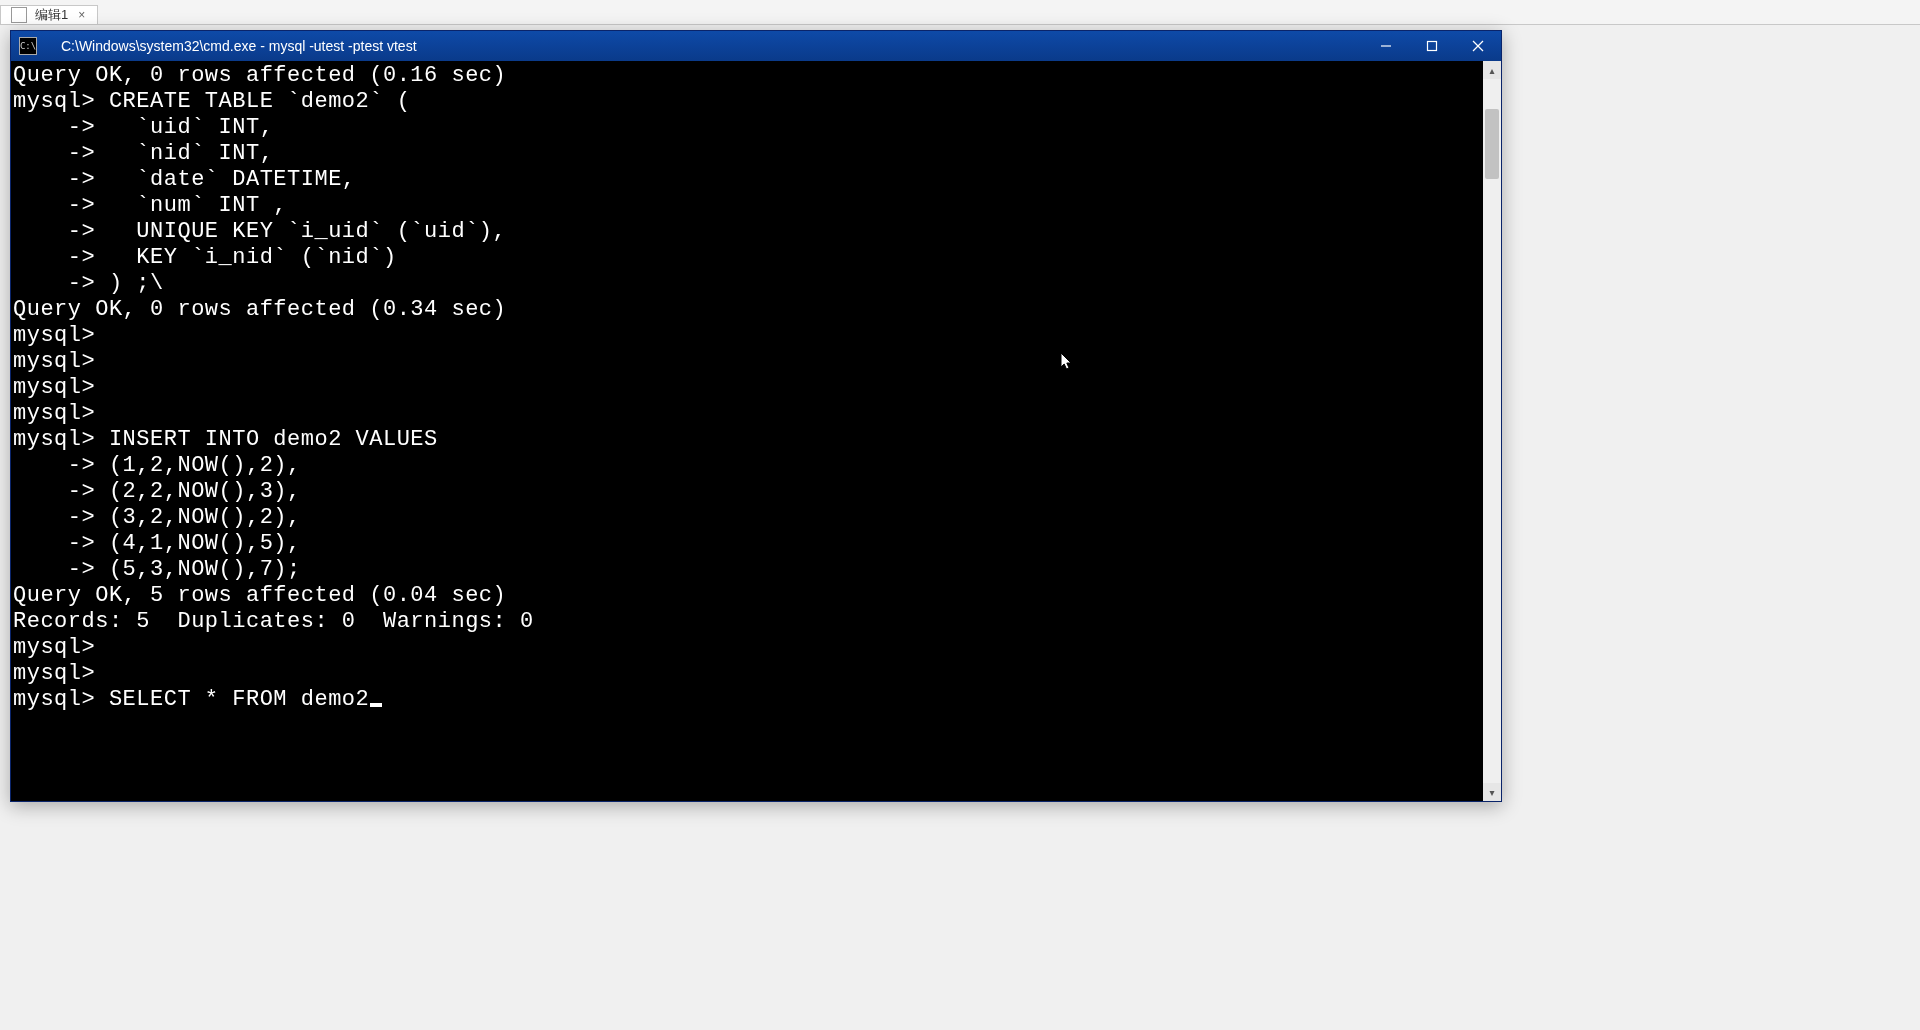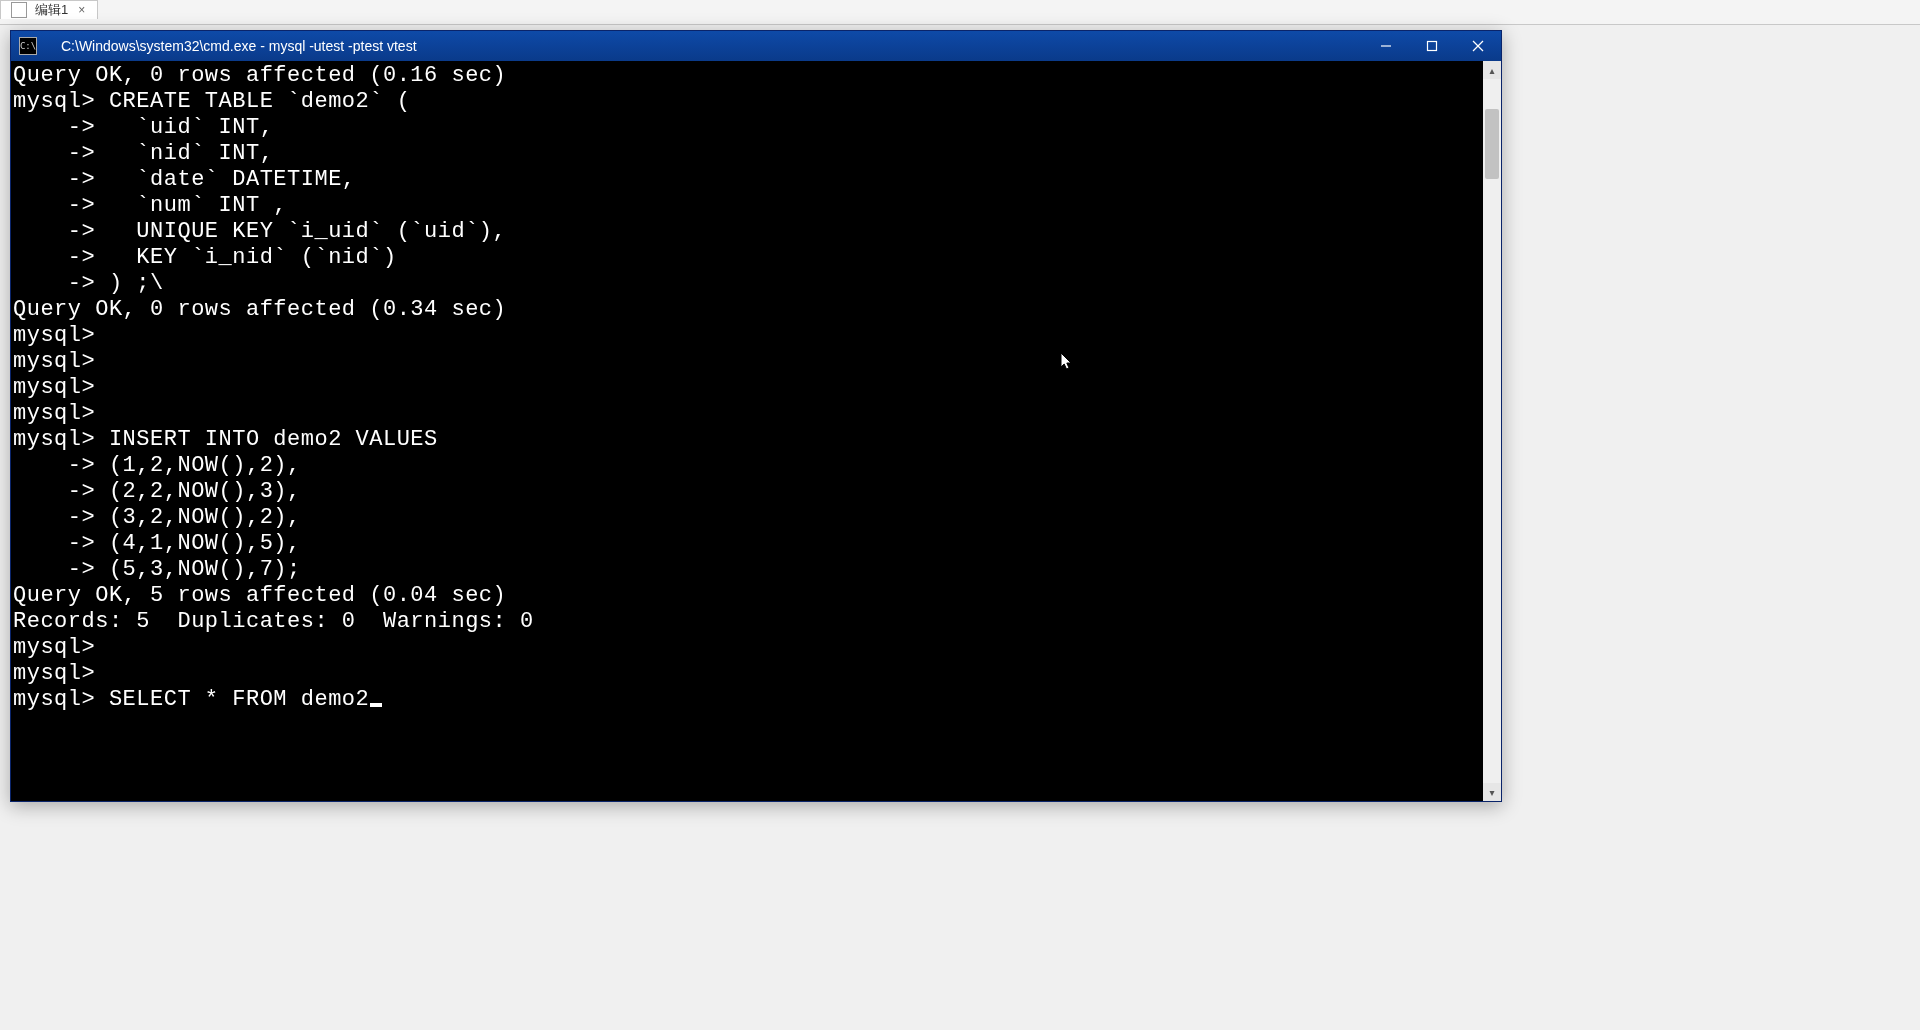--- a/index.html
+++ b/index.html
@@ -15,21 +15,21 @@
   
   .outer-tabstrip {
     position: absolute;
     top: 0;
     left: 0;
     right: 0;
     height: 24px;
     background: #f4f4f4;
     border-bottom: 1px solid #c8c8c8;
     display: flex;
-    align-items: flex-start;
+    align-items: flex-end;
     user-select: none;
   }
   .outer-tab {
     display: flex;
     align-items: center;
     gap: 8px;
     padding: 0 10px;
     background: #ffffff;
     border: 1px solid #c8c8c8;
     border-bottom: none;

